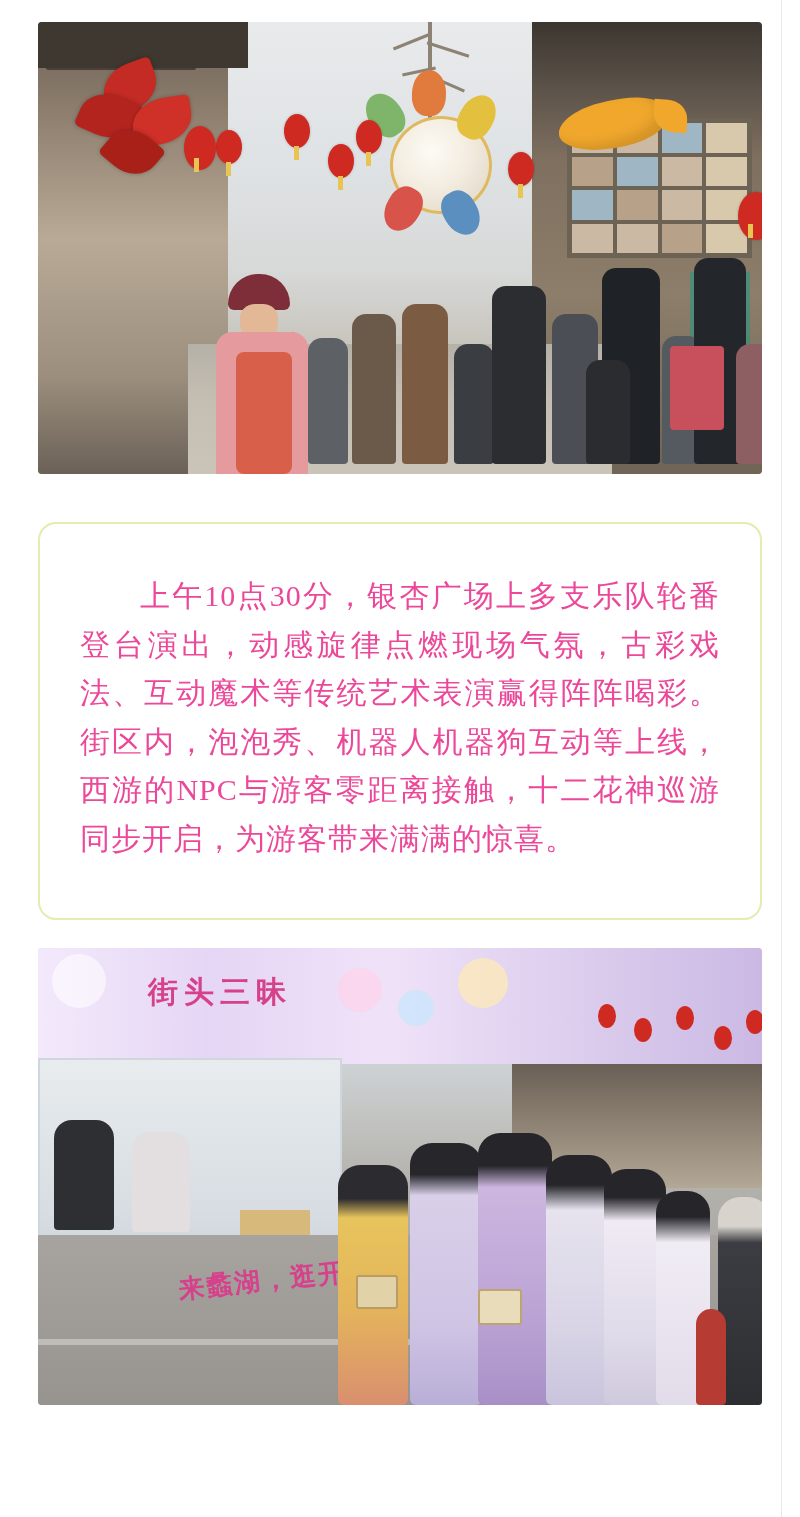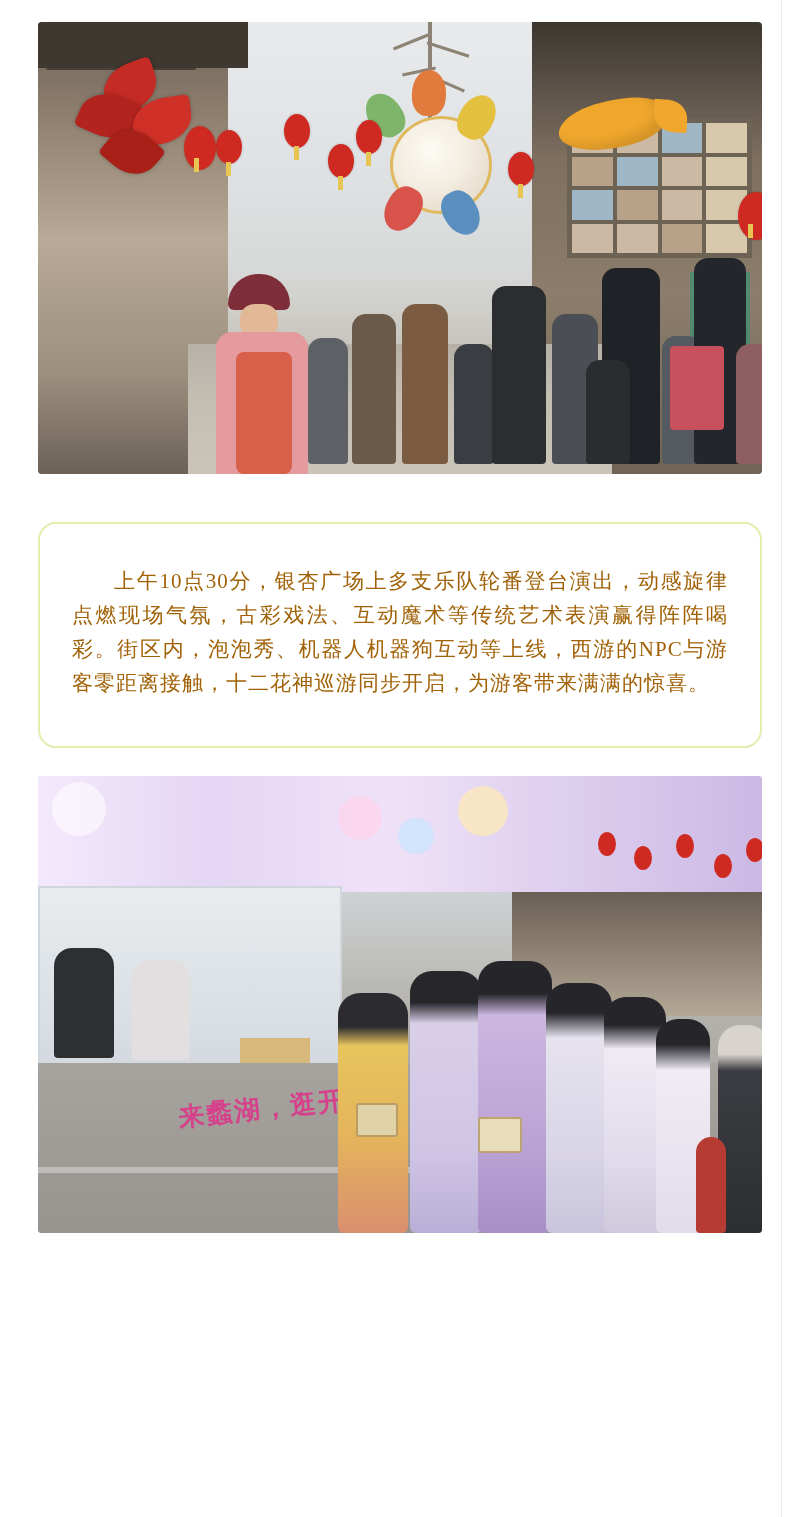--- a/index.html
+++ b/index.html
@@ -172,27 +172,27 @@
     margin-top: 48px;
     width: 724px;
     box-sizing: border-box;
     border: 2px solid #e4ecae;
     border-radius: 18px;
     padding: 36px 28px 42px 28px;
     background: #ffffff;
   }
   .quote-text {
     font-family: "Liberation Serif", "DejaVu Serif", serif;
-    font-size: 21px;
+    font-size: 30px;
     line-height: 1.62;
-    color: #a16207;
+    color: #ec4899;
     text-indent: 2em;
     letter-spacing: 1px;
     text-align: justify;
-    margin: 4px;
+    margin: 12px;
   }
   .spacer-24 { height: 28px; }
 </style>
 </head>
 <body>
 
 <div class="page">
 
   <div class="right-rail"></div>
 
@@ -293,20 +293,21 @@
     </div>
 
     <div class="spacer-24"></div>
 
     <div class="photo photo-2" aria-label="街头三昧市集摊位前，身着汉服的巡游队伍沿街行进">
       <div class="p2-sky"></div>
 
       <div class="p2-wall"></div>
 
       <div class="p2-banner">
+        <div class="title">街头三昧</div>
         <div class="p2-bubble" style="left:14px;top:6px;width:54px;height:54px;"></div>
         <div class="p2-bubble" style="left:300px;top:20px;width:44px;height:44px;background:rgba(255,210,235,.7);"></div>
         <div class="p2-bubble" style="left:360px;top:42px;width:36px;height:36px;background:rgba(200,230,255,.7);"></div>
         <div class="p2-bubble" style="left:420px;top:10px;width:50px;height:50px;background:rgba(255,235,180,.7);"></div>
       </div>
 
       <div class="p2-lantern" style="left:560px;top:56px;"></div>
       <div class="p2-lantern" style="left:596px;top:70px;"></div>
       <div class="p2-lantern" style="left:638px;top:58px;"></div>
       <div class="p2-lantern" style="left:676px;top:78px;"></div>

